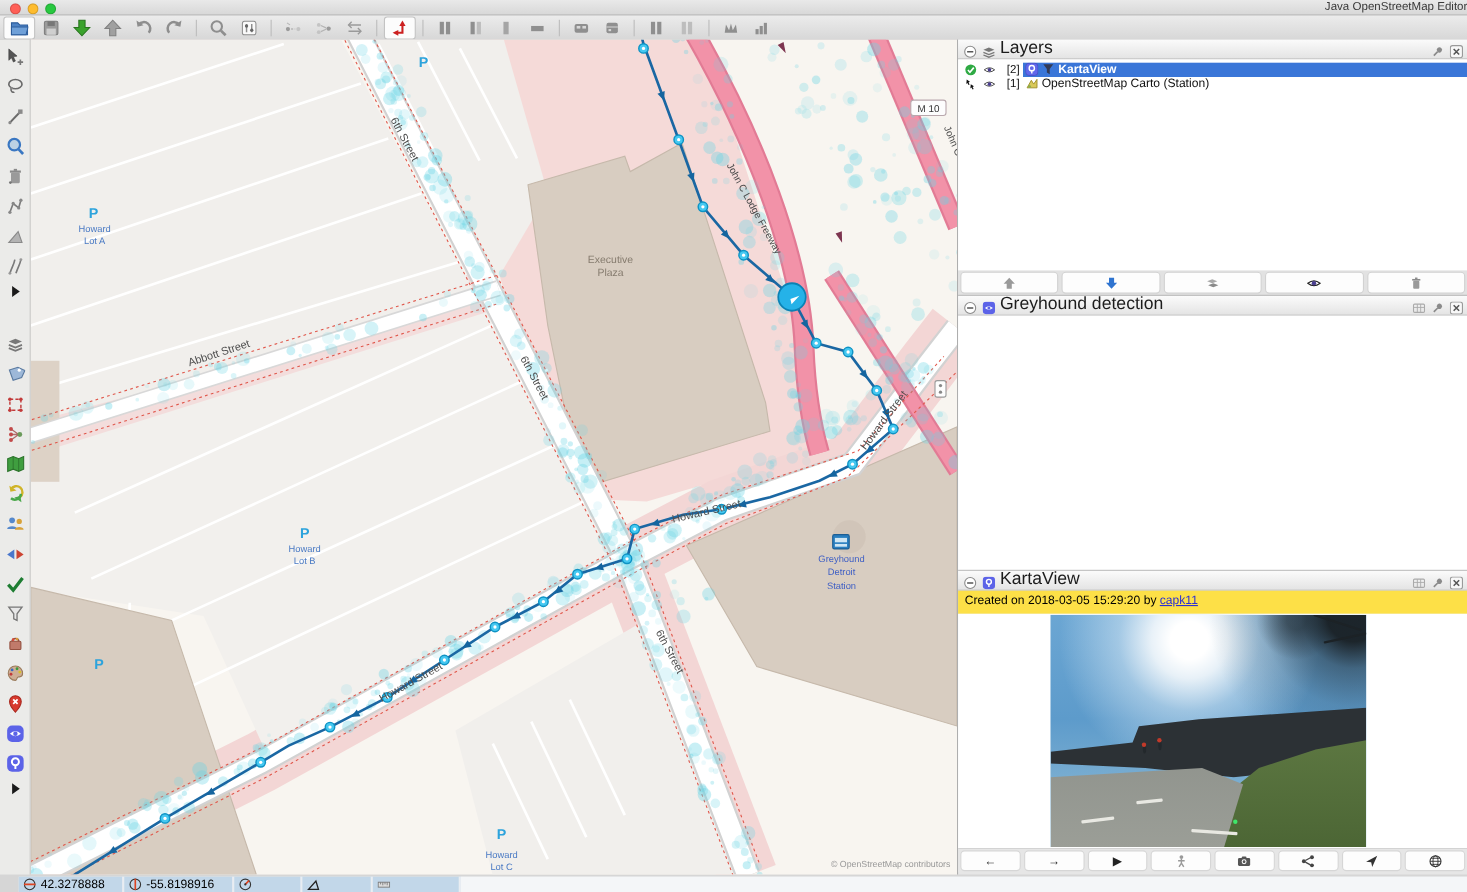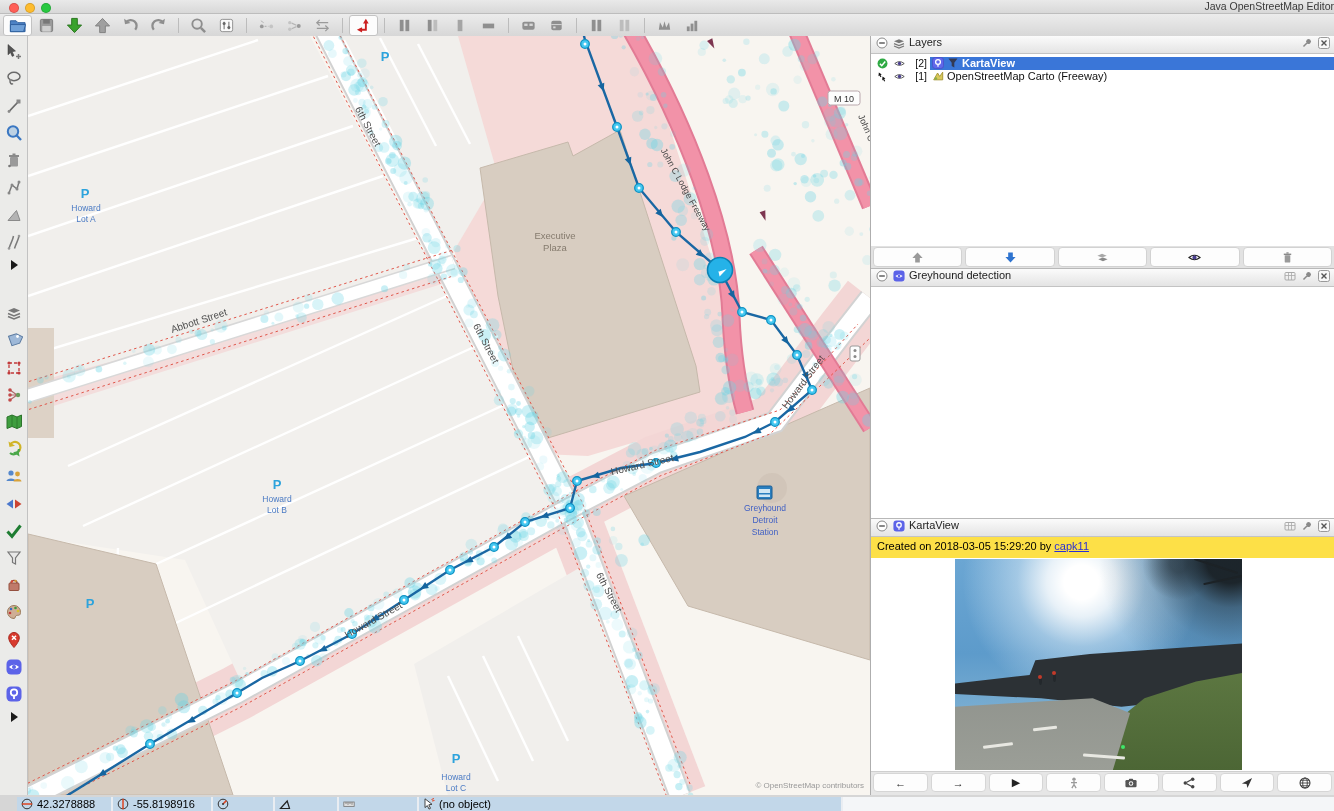--- a/index.html
+++ b/index.html
@@ -18,21 +18,21 @@
   .main{position:absolute;top:36px;left:0;width:1334px;height:759px;display:flex}
   .tools{width:28px;background:#ebebe9;border-right:1px solid #c2c2c2;display:flex;flex-direction:column;align-items:center;padding-top:2px;box-sizing:border-box}
   .ti{width:24px;height:24px;margin:1.6px 0;display:flex;align-items:center;justify-content:center}
   .ti svg{width:18px;height:18px}
   .ti.small{height:15px}
   .tgap{height:26px}
   .mapwrap{position:relative;width:842px;height:759px;overflow:hidden;background:#f7f4ef;flex:0 0 auto}
   .mapwrap svg.map{position:absolute;left:0;top:0}
   
   .rightcol{width:463px;border-left:1px solid #aeaeae;background:#e6e6e6;display:flex;flex-direction:column;flex:0 0 auto}
-  .panel-hdr{height:17px;background:linear-gradient(#fbfbfb,#e4e4e4);border-bottom:1px solid #c3c3c3;display:flex;align-items:flex-start;padding:0 4px;font-size:11px;color:#1c1c1c;gap:4px;flex:0 0 auto}
+  .panel-hdr{height:17px;background:linear-gradient(#fbfbfb,#e4e4e4);border-bottom:1px solid #c3c3c3;display:flex;align-items:flex-end;padding:0 4px;font-size:16px;color:#1c1c1c;gap:4px;flex:0 0 auto}
   .ph-sp{flex:1}
   .hicon{width:13px;height:13px;display:flex;align-items:center;justify-content:center}
   .hicon svg{width:12px;height:12px}
   .layers-list{height:192px;background:#fff;font-size:11px;padding-top:2px;box-sizing:border-box}
   .layer-row{display:flex;align-items:center;height:12px;margin:1px 0 1px 4px;gap:3px;color:#111}
   .lcol{width:14px;display:flex;justify-content:center}
   .lcol svg{width:11px;height:11px}
   .lr-badge{width:18px;text-align:right;font-size:10.5px}
   .lr-body{flex:1;display:flex;align-items:center;gap:3px;height:13px;padding-left:2px}
   .lr-body.sel{background:#3a76d8;color:#fff;font-weight:bold}
@@ -1314,21 +1314,21 @@
                 <path d="M1,5 Q7,0.2 13,5 Q7,9.8 1,5z" fill="#fff" stroke="#333" stroke-width="1"></path>
                 <circle cx="7" cy="5" r="2.1" fill="#4a3f8f"></circle>
               </svg>
             </span>
           <span class="lr-badge">[1]</span>
           <span class="lr-body">
             <svg viewBox="0 0 14 14">
                 <path d="M2,11.5 L6.5,3.5 L9,7.5 L12.5,2.5 L12.5,11.5z" fill="#d9c95a" stroke="#a08f2c" stroke-width="1"></path>
                 <circle cx="4.5" cy="10" r="1.6" fill="#8fae4a"></circle>
               </svg>
-            <span>OpenStreetMap Carto (Freeway)</span>
+            <span>OpenStreetMap Carto (Station)</span>
           </span>
         </div>
       </div>
       <div class="layer-btns">
         <div class="lbtn">
             <svg viewBox="0 0 14 14">
               <path d="M4.5,12.5 h5 v-5 h3 L7,1.5 1.5,7.5 h3z" fill="#9a9a9a"></path>
             </svg>
           </div>
         <div class="lbtn">
@@ -1535,21 +1535,14 @@
     <svg viewBox="0 0 12 12">
         <path d="M1.5,10.5 L10.5,10.5 L8.2,3z" fill="none" stroke="#222" stroke-width="1.2"></path>
       </svg>
   </div>
   <div class="seg" style="width:80px">
     <svg viewBox="0 0 12 12">
         <rect x="0.8" y="4" width="10.4" height="4.5" fill="#ddd" stroke="#777" stroke-width="0.8"></rect>
         <path d="M3,4 v2 M5,4 v2.8 M7,4 v2 M9,4 v2.8" stroke="#777" stroke-width="0.8"></path>
       </svg>
   </div>
-  <div class="seg" style="width:424px">
-    <svg viewBox="0 0 12 12">
-        <path d="M2,0.8 L9,6.3 L5.8,6.8 L7.5,10.3 L6,11.1 L4.3,7.6 L2,9.6z" fill="#fff" stroke="#333" stroke-width="0.9"></path>
-        <path d="M8.5,1.5 L11,0.5 M9,3 L11.5,2.5" stroke="#d42" stroke-width="1"></path>
-      </svg>
-    <span>(no object)</span>
-  </div>
   <div style="flex:1;background:#f4f6f8"></div>
 </div>
 
 </body></html>

